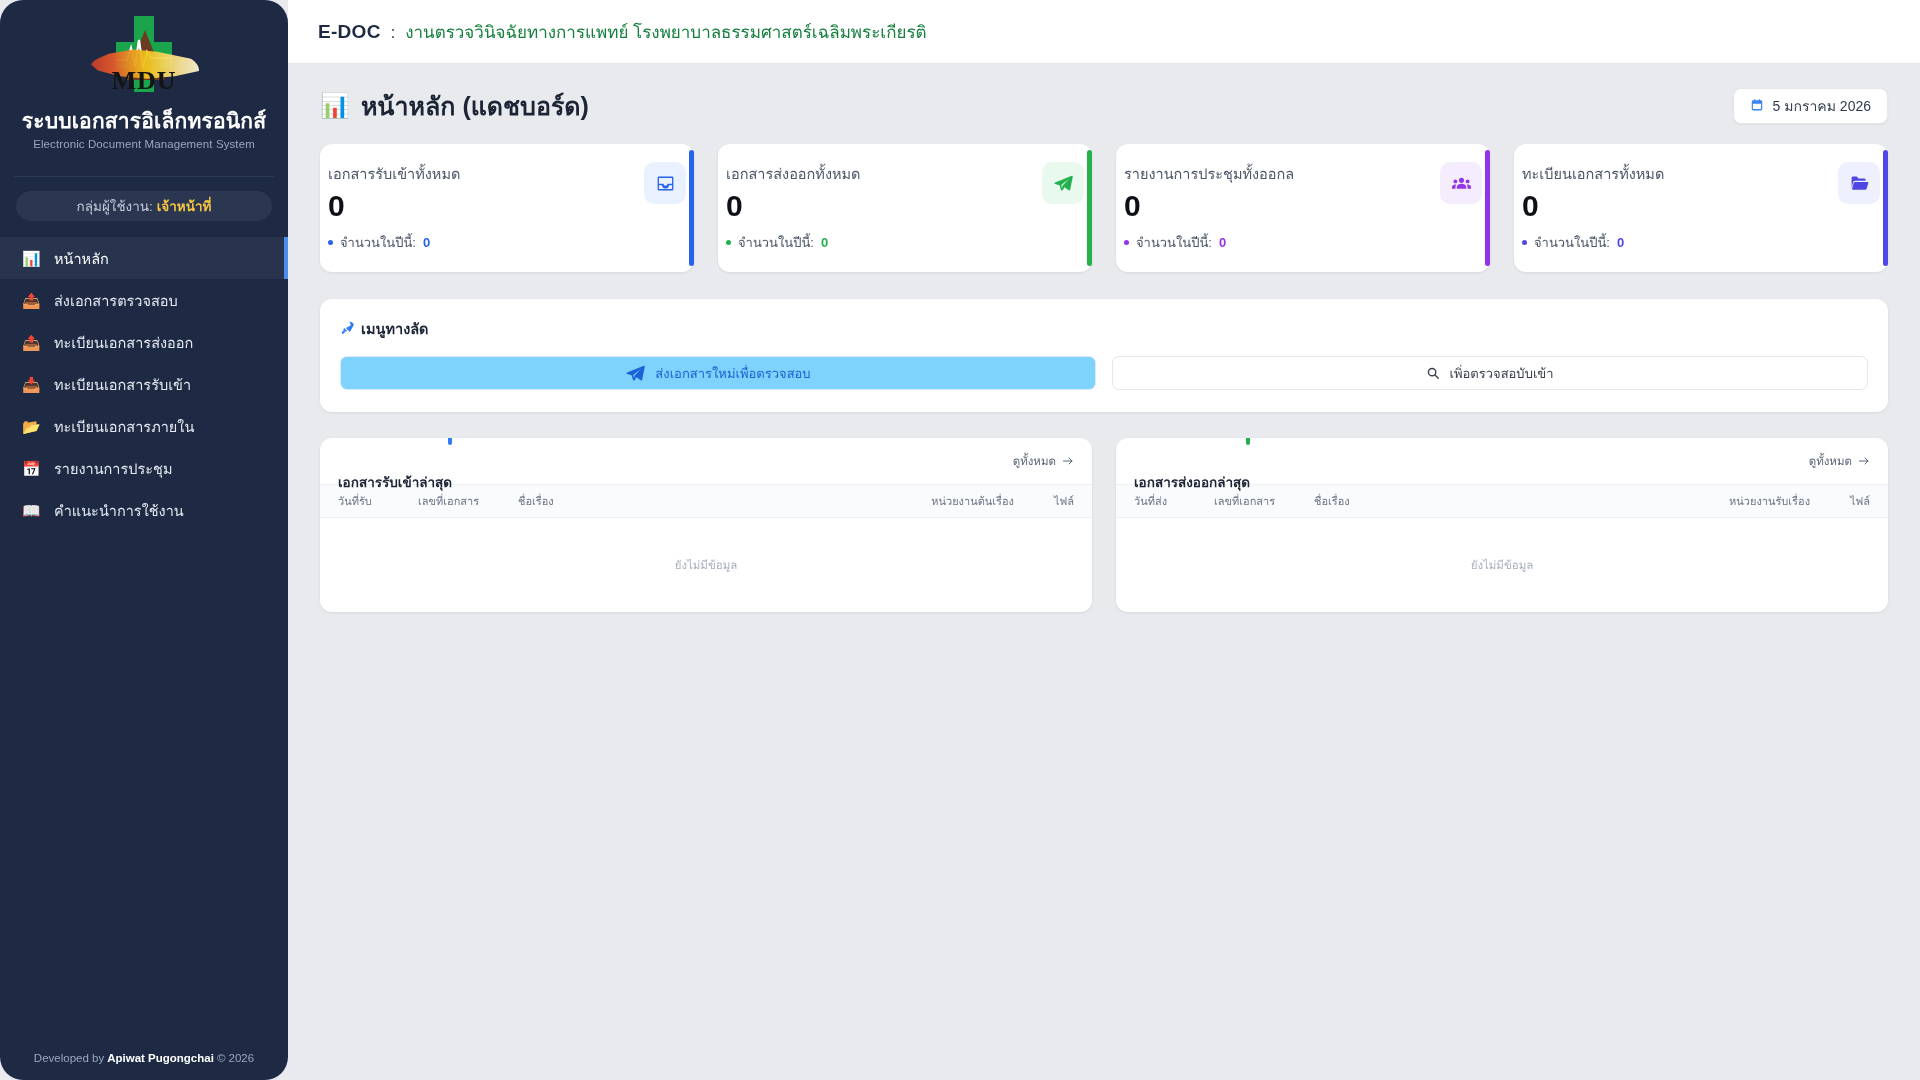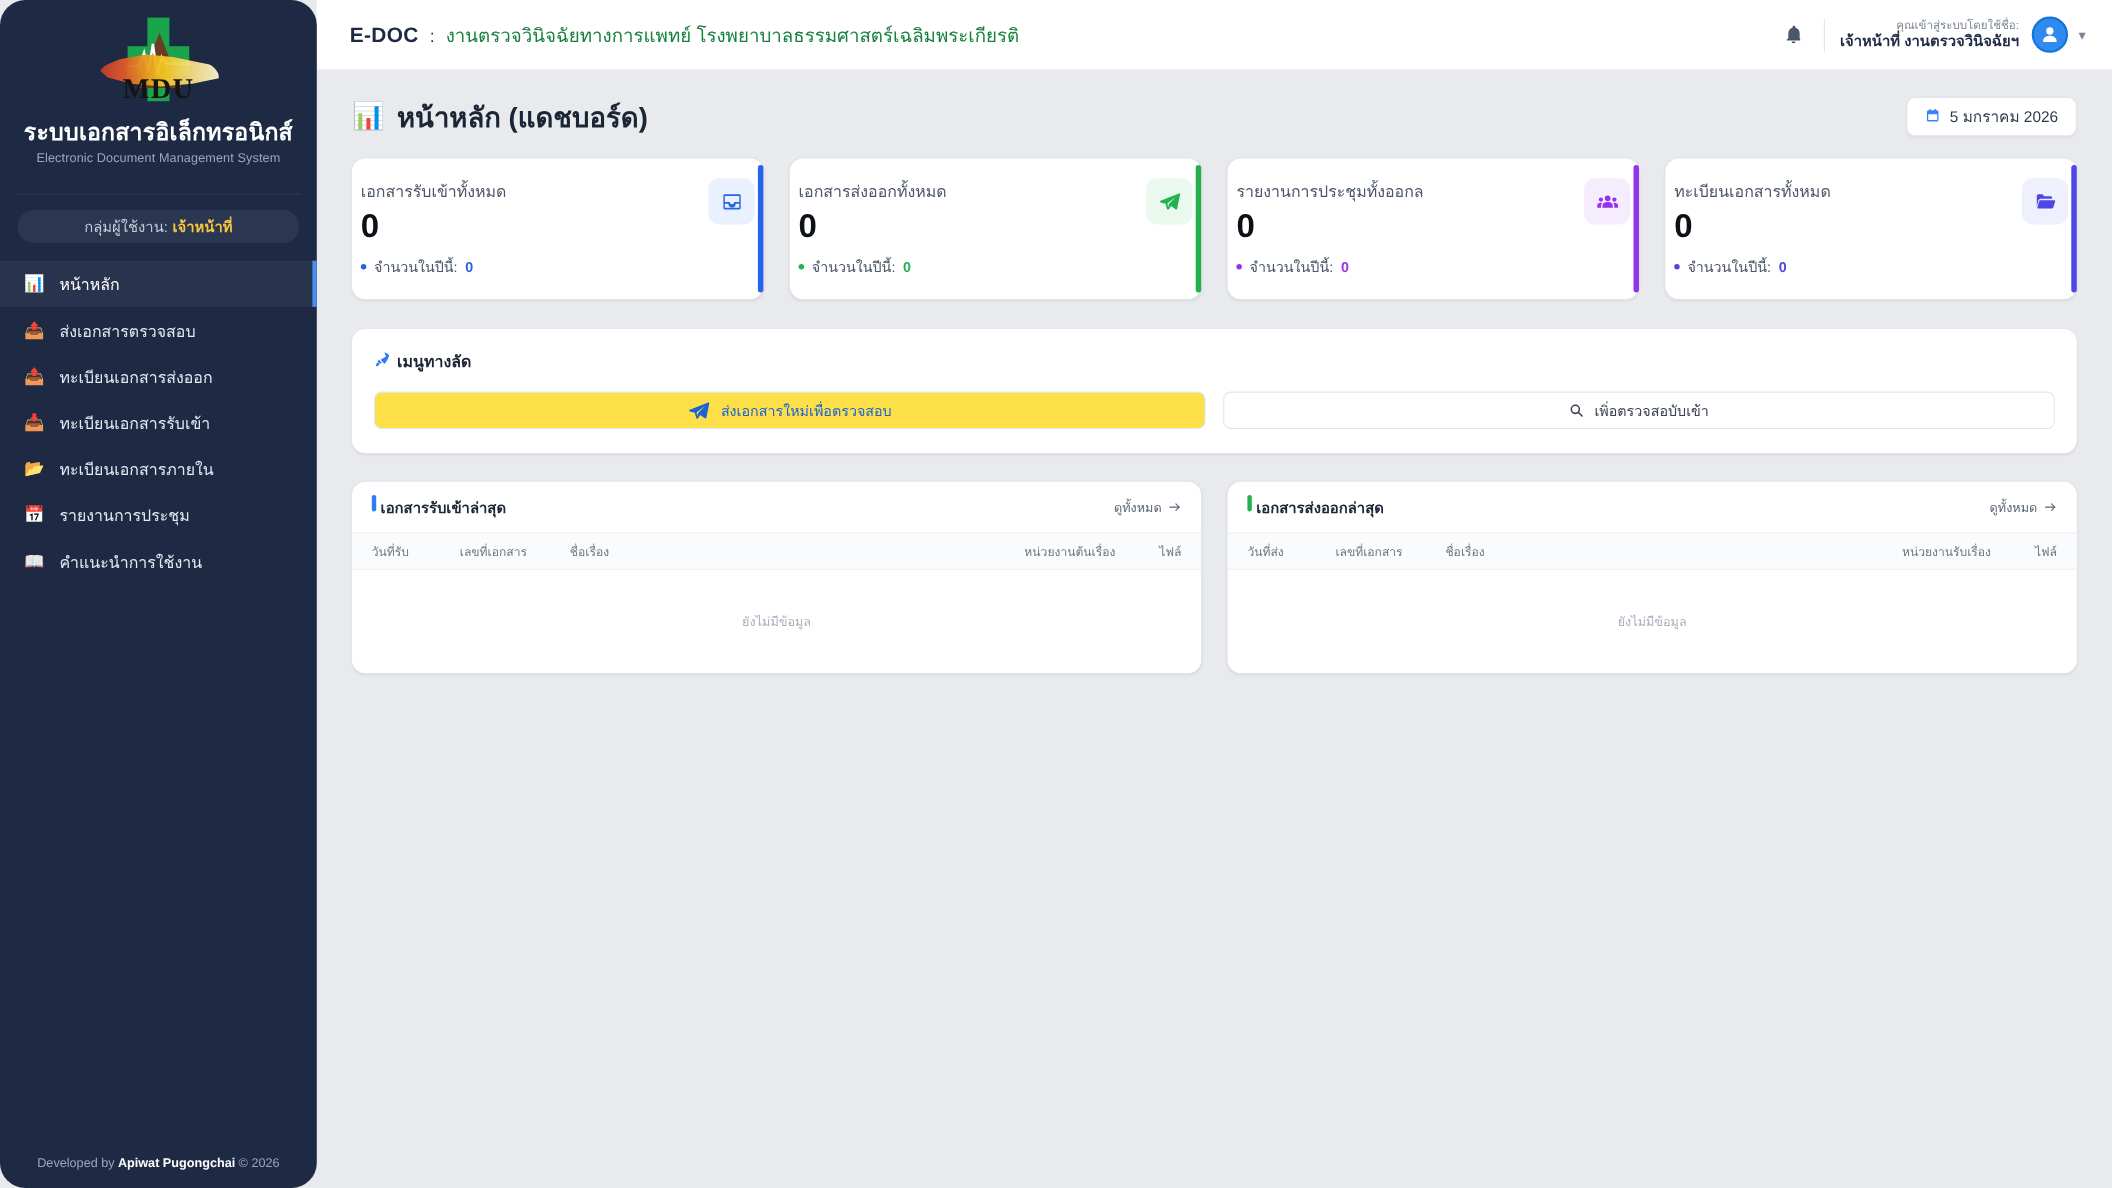--- a/index.html
+++ b/index.html
@@ -169,34 +169,34 @@
     padding: 18px 20px 22px; box-shadow: 0 1px 3px rgba(16,24,40,.08);
   }
   .shortcut-head { display: flex; align-items: center; gap: 6px; font-size: 14.5px; font-weight: 700; color: #1c2536; }
   .shortcut-head .ico { font-size: 15px; }
   .shortcut-row { display: flex; gap: 16px; margin-top: 16px; }
   .shortcut-btn {
     flex: 1; height: 34px; border-radius: 7px;
     display: flex; align-items: center; justify-content: center; gap: 9px;
     font-size: 13px; cursor: pointer;
   }
-  .shortcut-btn.primary { background: #fde047; color: #1a62d6; border: 1px solid #dce8fb; font-weight: 400; }
+  .shortcut-btn.primary { background: #7dd3fc; color: #1a62d6; border: 1px solid #dce8fb; font-weight: 400; }
   .shortcut-btn.ghost { background: #ffffff; color: #39404d; border: 1px solid #e3e6ea; }
 
   
   .tables { display: flex; gap: 24px; margin: 26px 8px 0; }
   .tbl-panel {
     flex: 1; background: #ffffff; border-radius: 12px;
     box-shadow: 0 1px 3px rgba(16,24,40,.08); overflow: hidden;
   }
   .tbl-head {
     height: 46px; display: flex; align-items: center; justify-content: space-between;
     padding: 0 18px;
   }
-  .tbl-title { display: flex; align-items: flex-start; gap: 4px; font-size: 13.5px; font-weight: 700; color: #1c2536; }
+  .tbl-title { display: flex; align-items: flex-end; gap: 26px; font-size: 13.5px; font-weight: 700; color: #1c2536; flex-direction: column; }
   .tbl-bar { width: 4px; height: 15px; border-radius: 2px; background: var(--accent); }
   .tbl-all { font-size: 11.5px; color: #5b6678; display: flex; align-items: center; gap: 6px; cursor: pointer; }
   .tbl-cols {
     display: flex; align-items: center; height: 34px;
     border-top: 1px solid #eef0f3; border-bottom: 1px solid #eef0f3;
     background: #fafbfc; padding: 0 18px;
     font-size: 11px; color: #6b7584;
   }
   .c1 { width: 80px; } .c2 { width: 100px; } .c3 { flex: 1; }
   .c4 { width: 140px; text-align: right; } .c5 { width: 60px; text-align: right; }
@@ -278,39 +278,20 @@
   </aside>
 
   <div class="main">
 
     <header class="topbar">
       <div class="topbar-title">
         <span class="topbar-edoc">E-DOC</span>
         <span class="topbar-colon">:</span>
         <span class="topbar-sub">งานตรวจวินิจฉัยทางการแพทย์ โรงพยาบาลธรรมศาสตร์เฉลิมพระเกียรติ</span>
       </div>
-      <div class="topbar-right">
-        <div class="bell-btn">
-          <svg width="19" height="19" viewBox="0 0 24 24" fill="currentColor">
-            <path d="M12 22a2.2 2.2 0 0 0 2.2-2.2H9.8A2.2 2.2 0 0 0 12 22zm7-6v-5.2c0-3.3-1.8-6-4.8-6.7v-.7a1.7 1.7 0 0 0-3.4 0v.7C7.8 4.8 6 7.5 6 10.8V16l-1.7 1.7v.9h15.4v-.9L19 16z"></path>
-          </svg>
-        </div>
-        <div class="topbar-sep"></div>
-        <div class="user-block">
-          <div class="user-hello">คุณเข้าสู่ระบบโดยใช้ชื่อ:</div>
-          <div class="user-name">เจ้าหน้าที่ งานตรวจวินิจฉัยฯ</div>
-        </div>
-        <div class="avatar">
-          <svg width="21" height="21" viewBox="0 0 24 24" fill="#ffffff">
-            <circle cx="12" cy="8.2" r="3.8"></circle>
-            <path d="M12 13.2c-3.9 0-7 2.3-7 5.1v1.4h14v-1.4c0-2.8-3.1-5.1-7-5.1z"></path>
-          </svg>
-        </div>
-        <span class="chev">▾</span>
-      </div>
     </header>
 
     <div class="content">
 
       <div class="page-head">
         <div class="page-title">
           <span class="ico">📊</span>
           <span>หน้าหลัก (แดชบอร์ด)</span>
         </div>
         <div class="date-chip">

